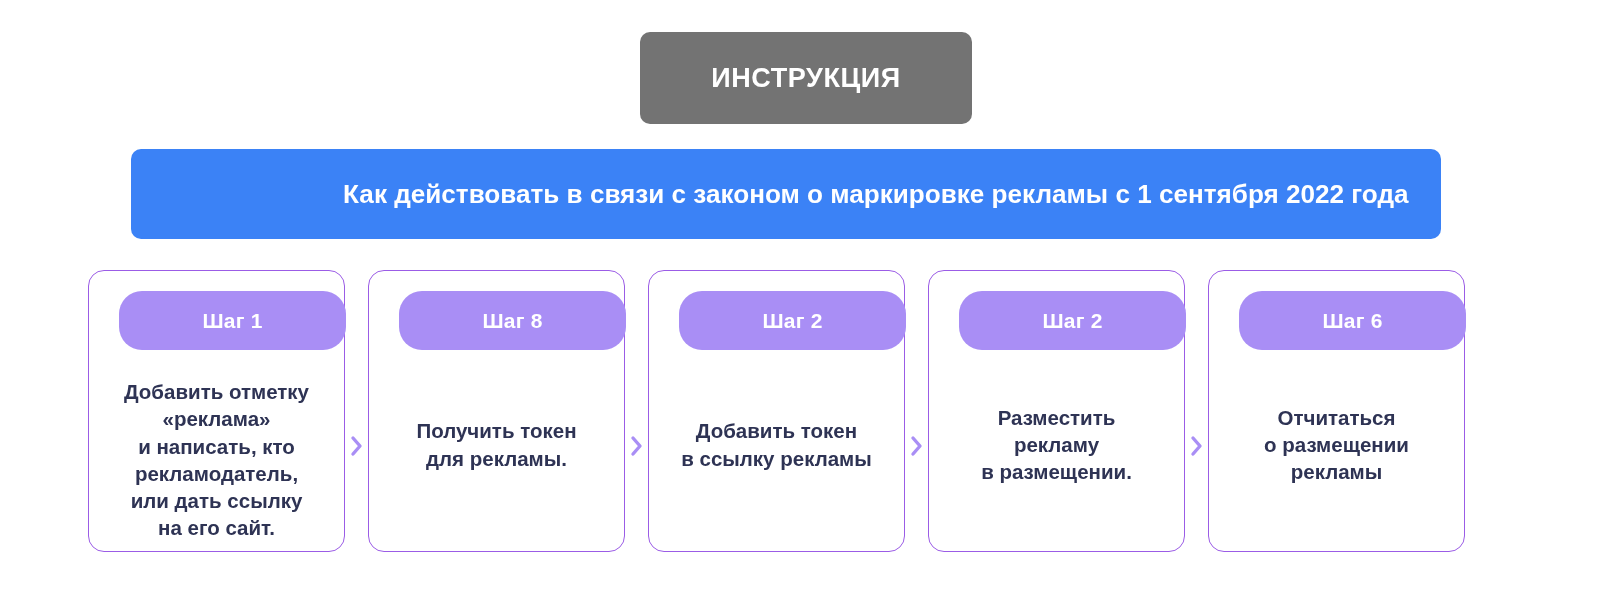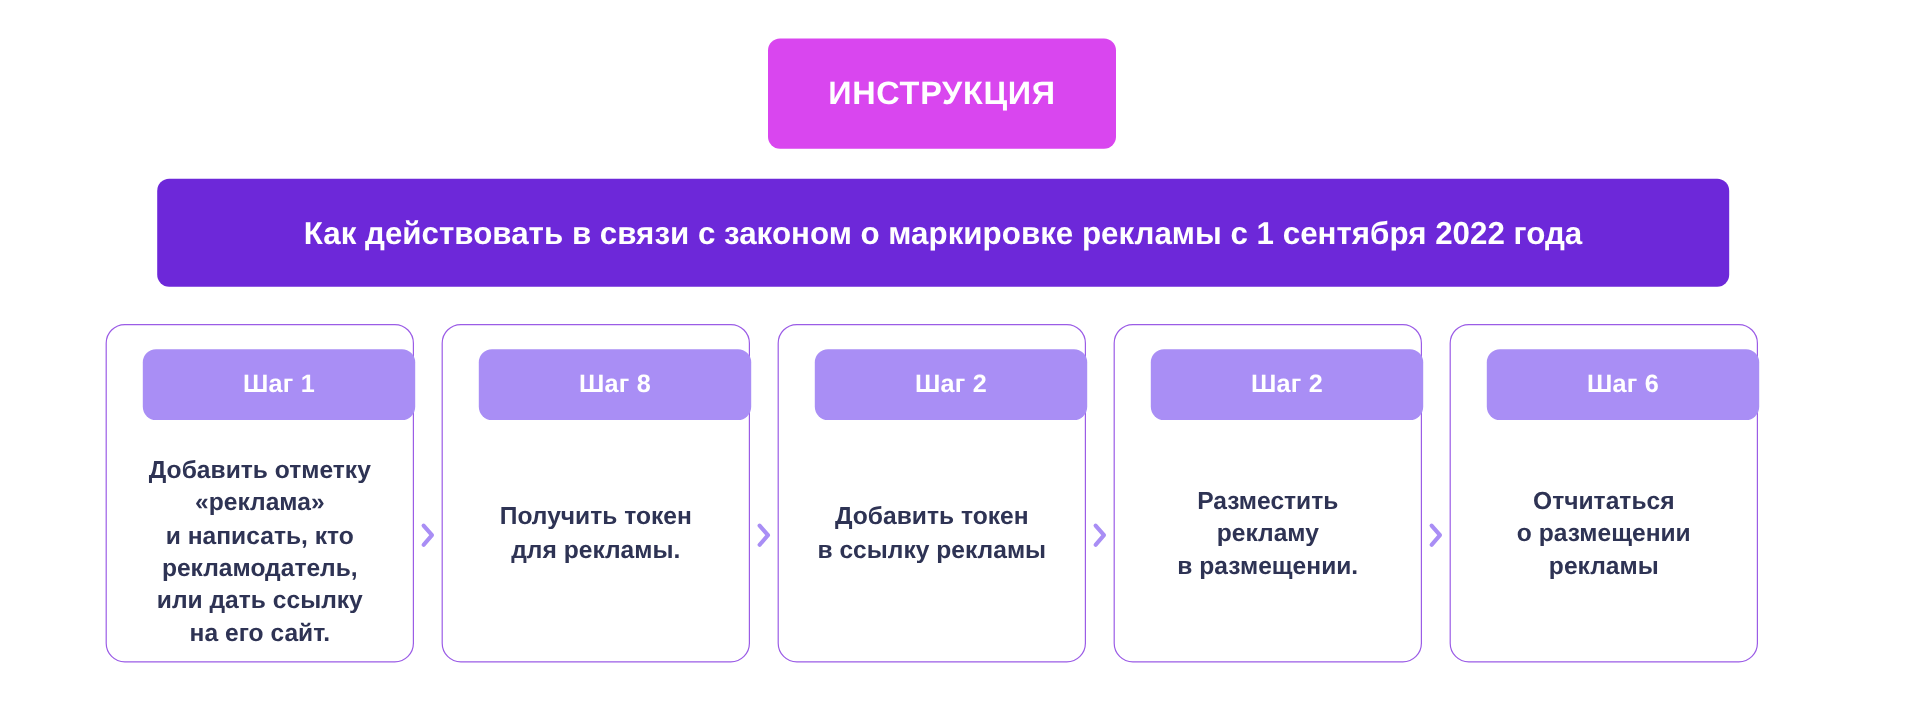--- a/index.html
+++ b/index.html
@@ -18,23 +18,23 @@
     width: 1600px;
     height: 598px;
     background: #ffffff;
   }
 
   
   .badge {
     position: absolute;
     left: 640px;
     top: 32px;
-    width: 290px;
+    width: 332px;
     height: 92px;
-    background: #d946ef;
+    background: #737373;
     border-radius: 10px;
     display: flex;
     align-items: center;
     justify-content: center;
   }
   .badge-label {
     color: #ffffff;
     font-size: 27px;
     font-weight: bold;
     letter-spacing: 0.6px;
@@ -42,25 +42,25 @@
     white-space: nowrap;
   }
 
   
   .title-banner {
     position: absolute;
     left: 131px;
     top: 149px;
     width: 1310px;
     height: 90px;
-    background: #6d28d9;
+    background: #3b82f6;
     border-radius: 10px;
     display: flex;
     align-items: center;
-    justify-content: center;
+    justify-content: flex-end;
     padding: 0 24px;
   }
   .title-text {
     color: #ffffff;
     font-size: 26.5px;
     font-weight: bold;
     line-height: 1.15;
     text-align: center;
     white-space: nowrap;
     transform: scaleX(0.985);
@@ -87,21 +87,21 @@
     display: flex;
     flex-direction: column;
     align-items: center;
     padding: 20px 14px 16px 14px;
   }
 
   .step-pill {
     width: 100%;
     height: 59px;
     background: #A98EF5;
-    border-radius: 11px;
+    border-radius: 23px;
     display: flex;
     align-items: center;
     justify-content: center;
     flex: 0 0 59px;
     margin-left: 32px;
   }
   .step-pill-label {
     color: #ffffff;
     font-size: 21px;
     font-weight: bold;

